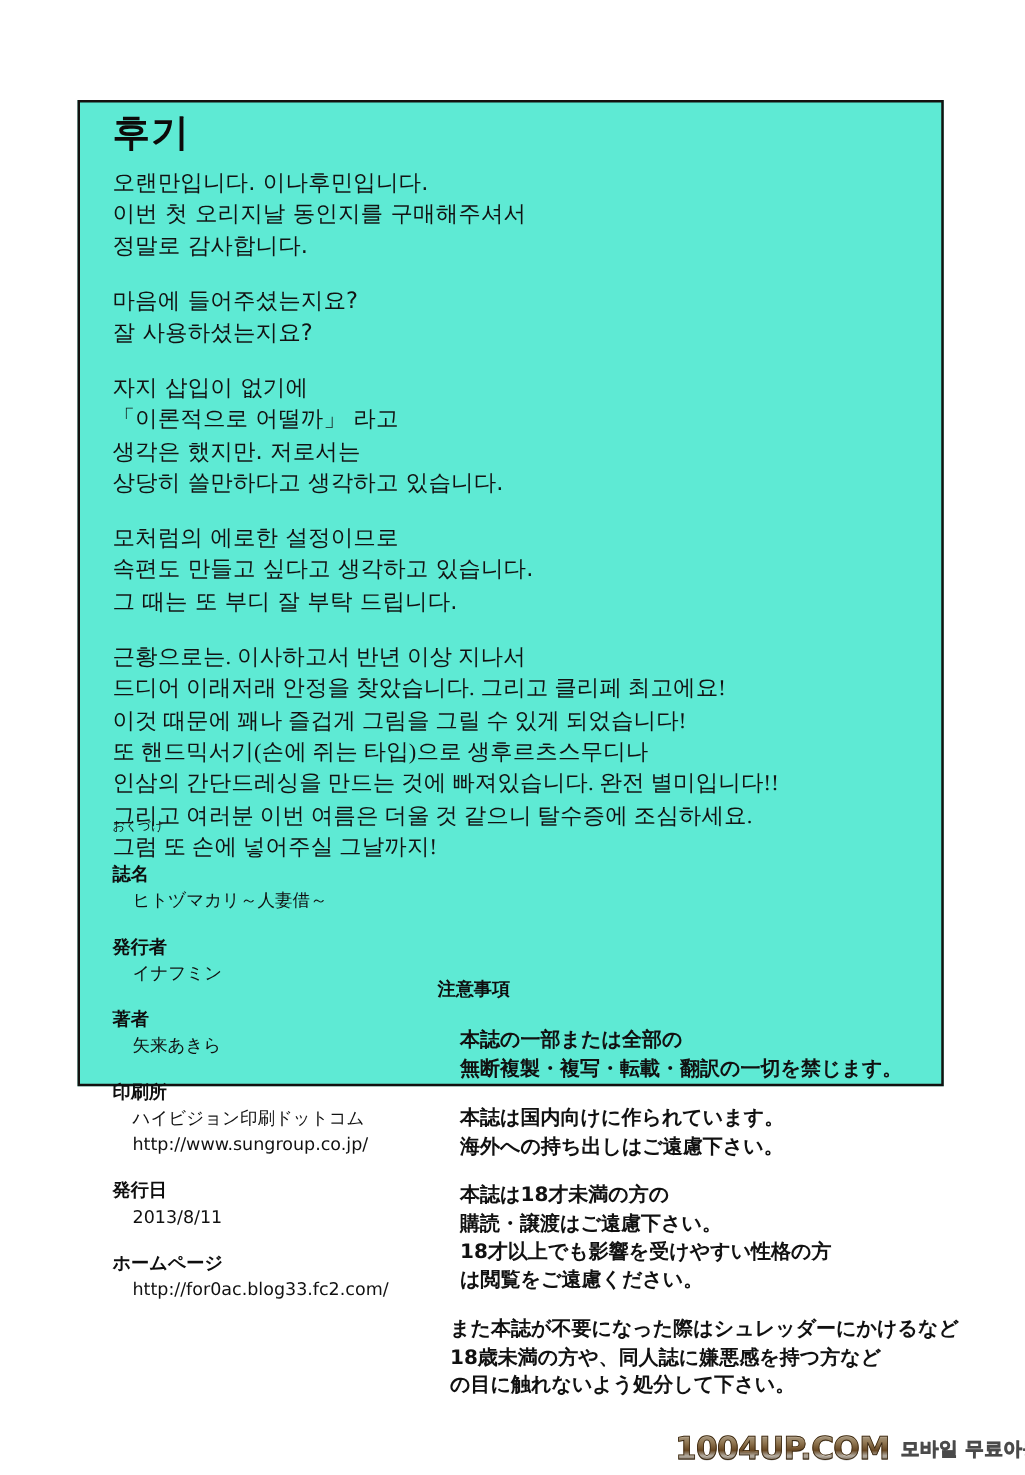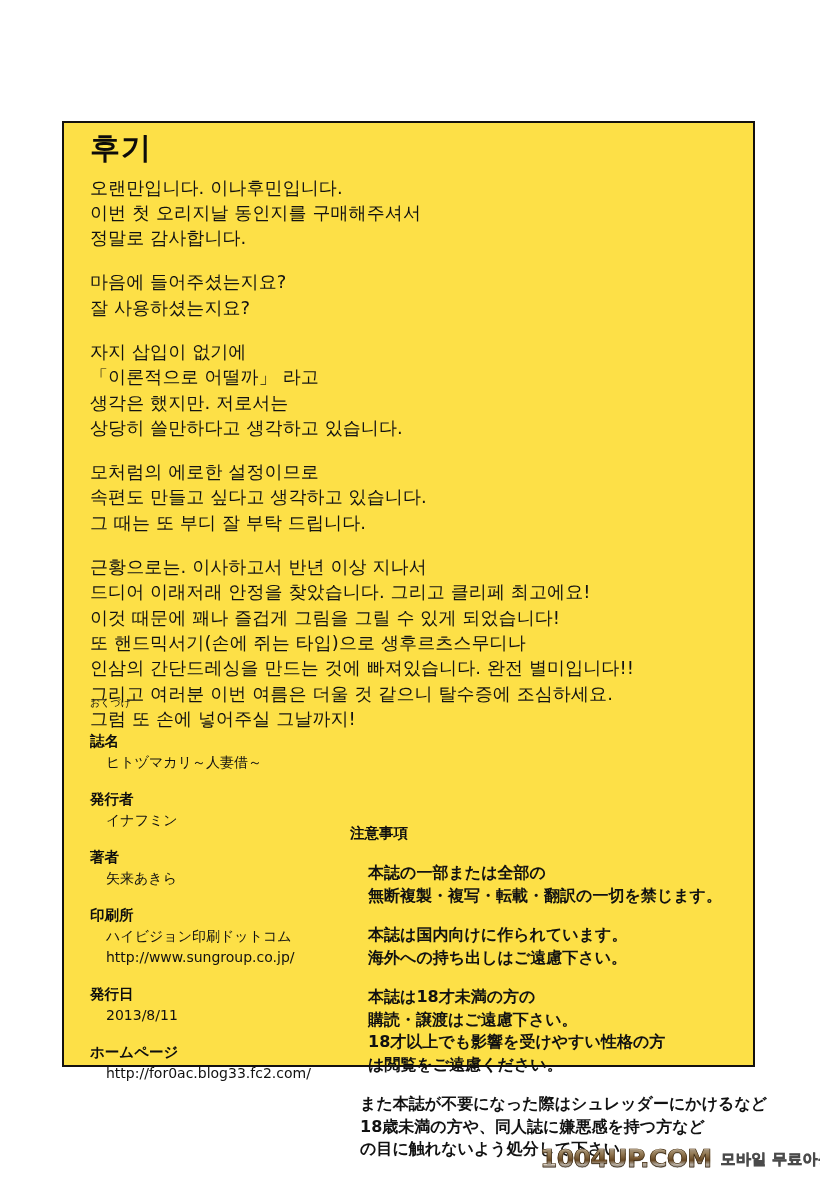--- a/index.html
+++ b/index.html
@@ -16,46 +16,45 @@
     color: #111111;
     -webkit-font-smoothing: antialiased;
   }
 
   
   #page-frame {
     position: absolute;
     left: 62px;
     top: 80px;
     width: 693px;
-    height: 946px;
+    height: 789px;
     border: 2.5px solid #14110f;
     box-sizing: border-box;
-    background: #fde047;
-    margin-top: 41px;
+    background: #5eead4;
   }
 
   
   #afterword {
     position: absolute;
     left: 26px;
     top: 8px;
     width: 620px;
   }
   .heading {
     font-size: 30px;
     font-weight: 700;
     letter-spacing: 1px;
     line-height: 1.15;
     margin: 0 0 9px 0;
     color: #0d0b0a;
   }
   .para {
     margin: 0 0 19px 0;
   }
-  .para:last-child { margin-bottom: 0; }
+  .para:last-child { margin-bottom: 0; font-family: Liberation Serif, serif; }
   .line {
     font-size: 18px;
     line-height: 25.3px;
     white-space: nowrap;
     letter-spacing: 0.1px;
     color: #121212;
   }
 
   
   #colophon {

